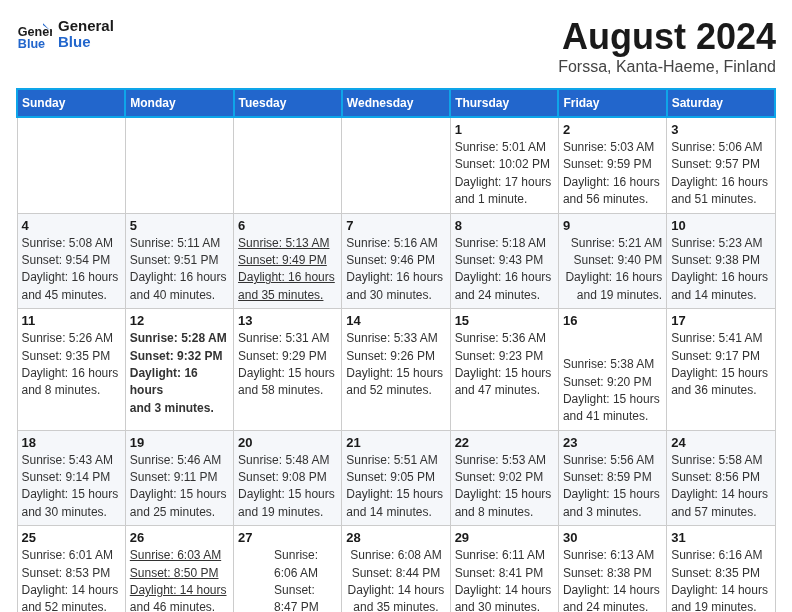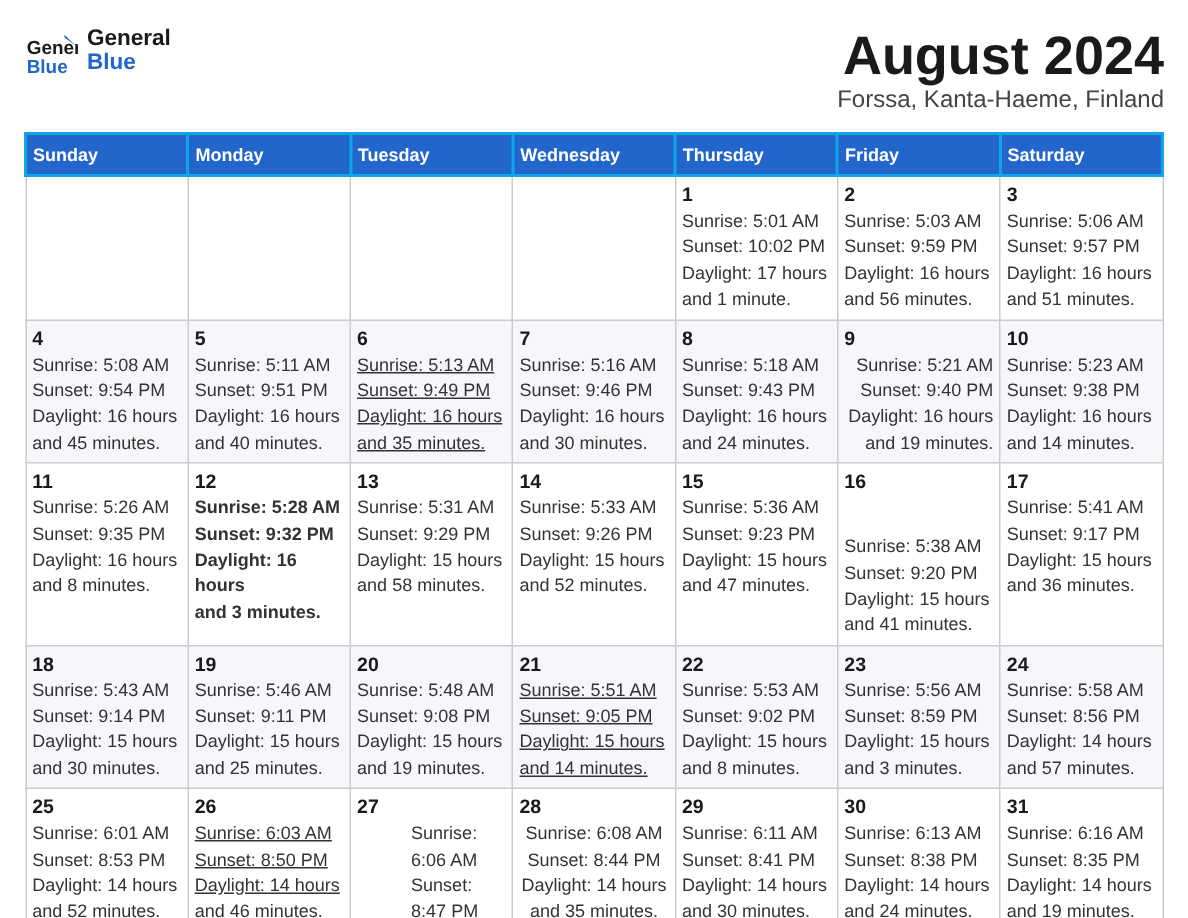--- a/index.html
+++ b/index.html
@@ -257,21 +257,21 @@
         </td>
         <td>
           <div class="day-number">20</div>
           <div class="day-info" style="white-space: pre-line;">Sunrise: 5:48 AM
 Sunset: 9:08 PM
 Daylight: 15 hours
 and 19 minutes.</div>
         </td>
         <td>
           <div class="day-number">21</div>
-          <div class="day-info" style="white-space: pre-line; text-decoration: underline;">Sunrise: 5:51 AM
+          <div class="day-info" style="white-space: pre-line;">Sunrise: 5:51 AM
 Sunset: 9:05 PM
 Daylight: 15 hours
 and 14 minutes.</div>
         </td>
         <td>
           <div class="day-number">22</div>
           <div class="day-info" style="white-space: pre-line;">Sunrise: 5:53 AM
 Sunset: 9:02 PM
 Daylight: 15 hours
 and 8 minutes.</div>

